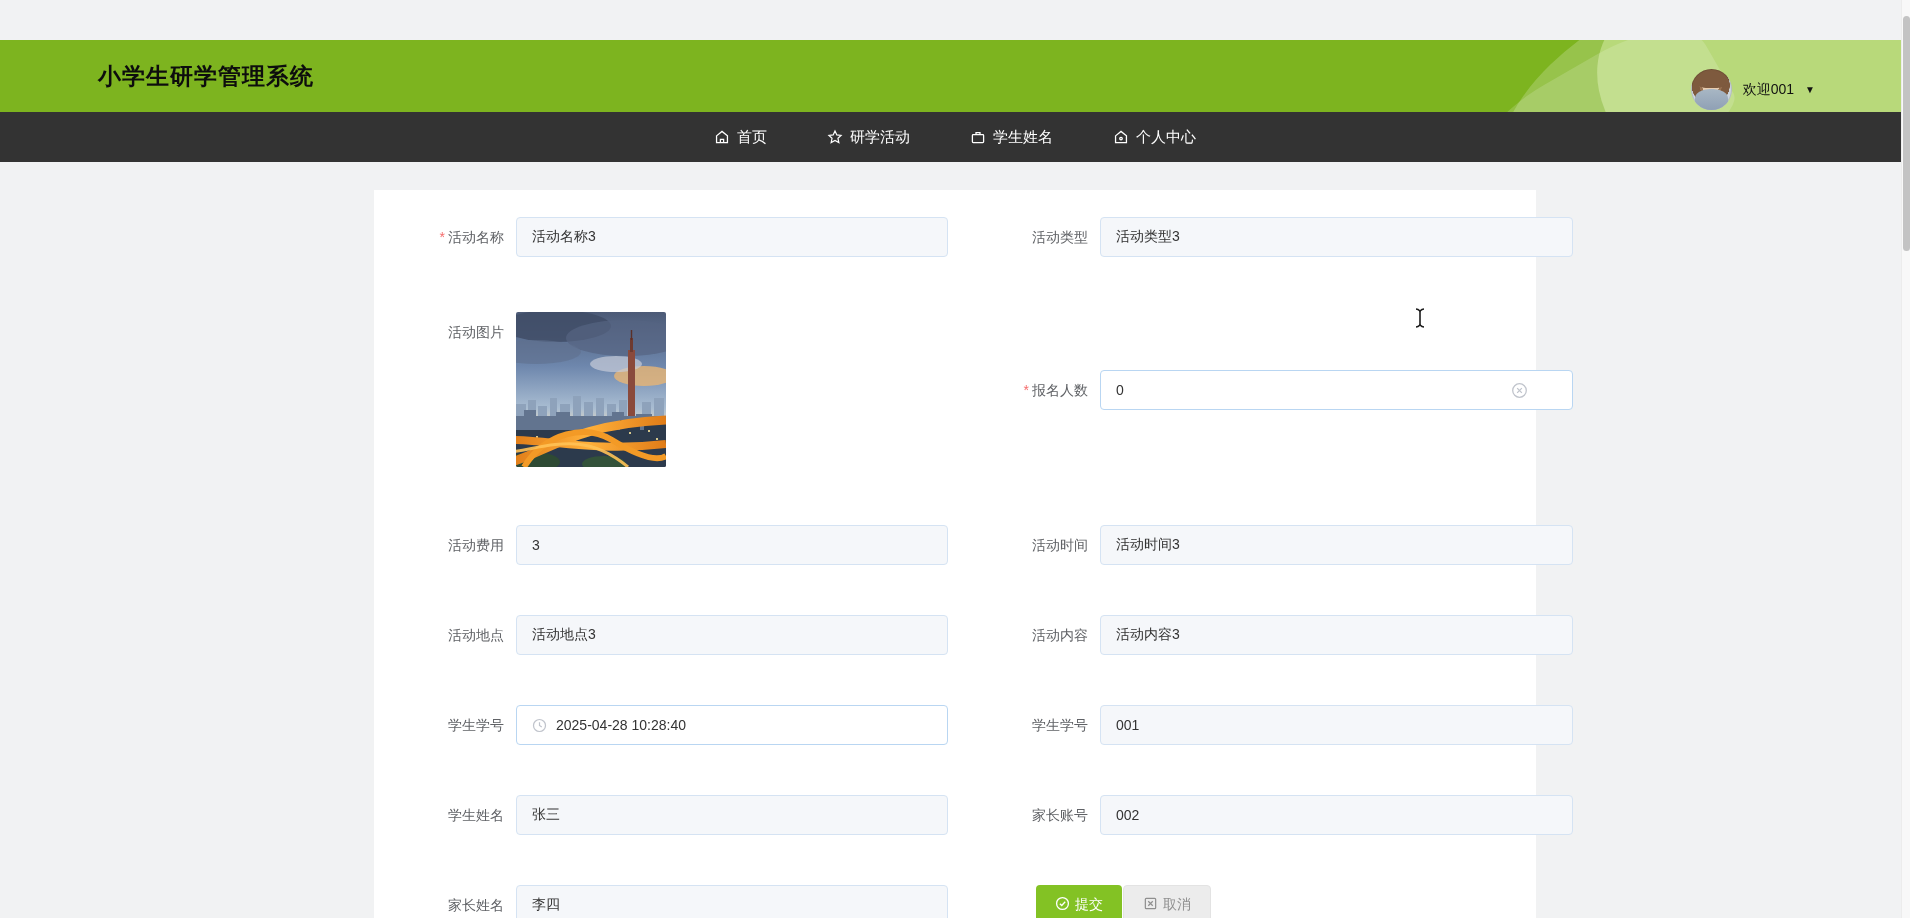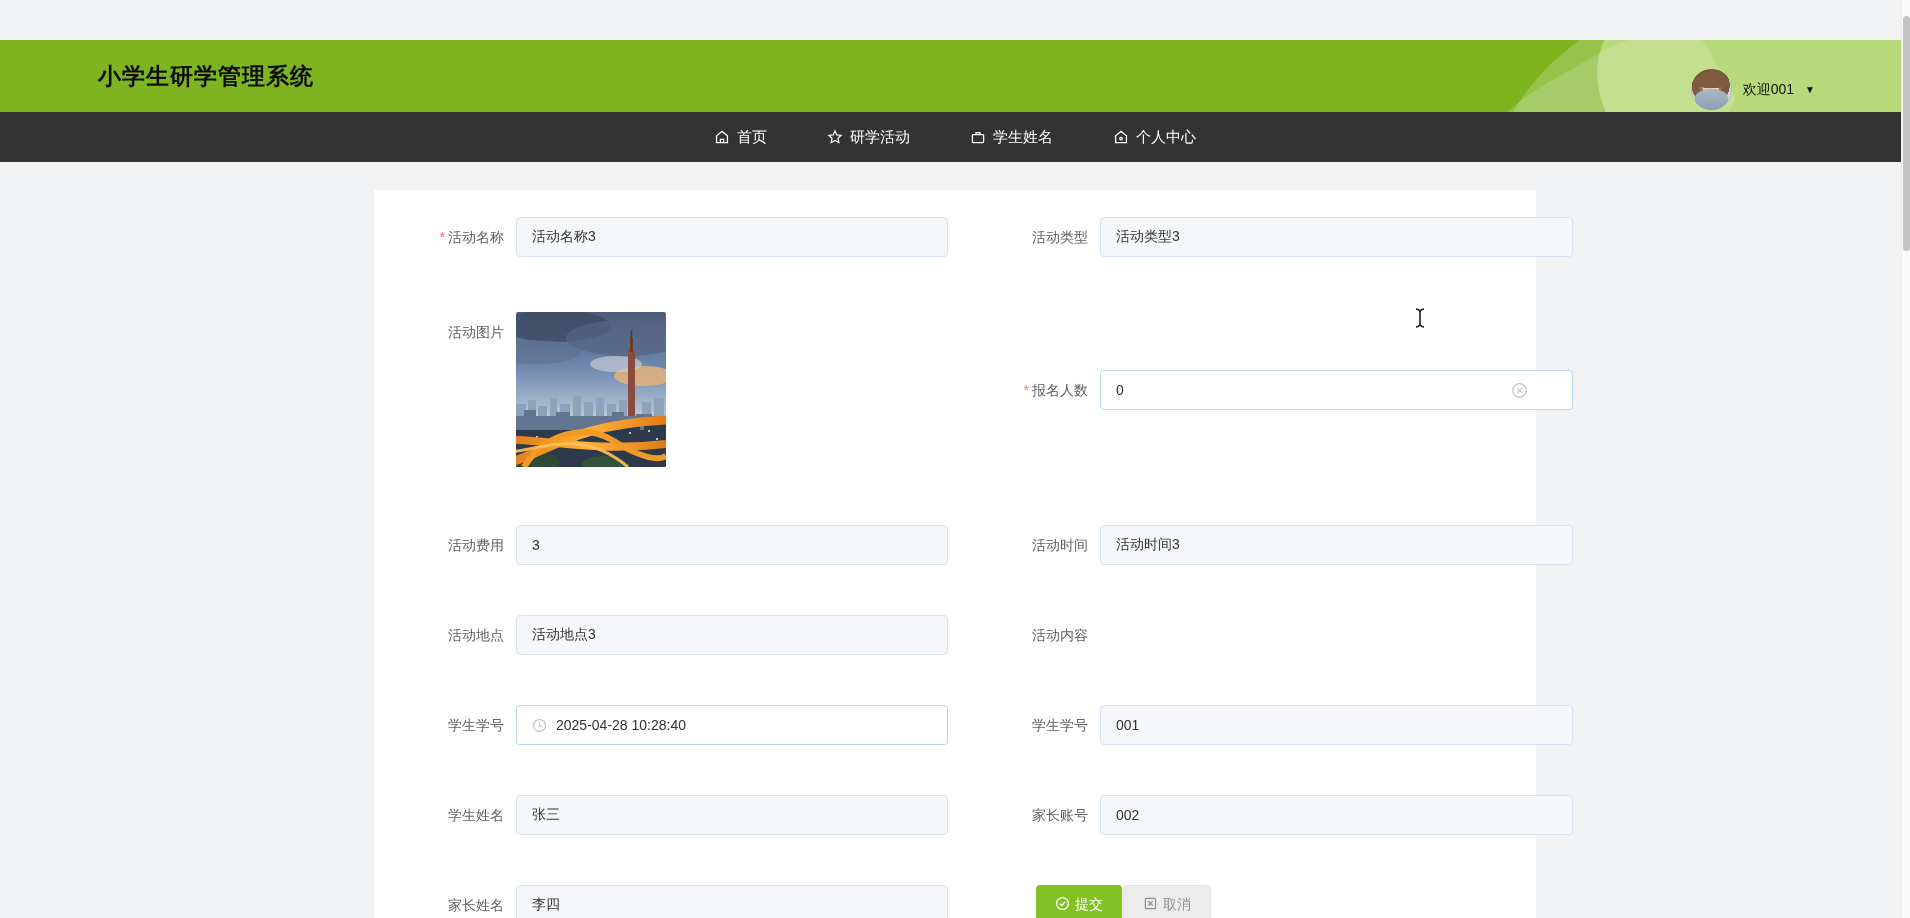--- a/index.html
+++ b/index.html
@@ -317,20 +317,23 @@
 
     <div class="frow">
       <div class="cell cell-left">
         <div class="lbl">活动地点</div>
         <div class="inp disabled">
           <span class="val">活动地点3</span>
         </div>
       </div>
       <div class="cell cell-right">
         <div class="lbl lbl-r">活动内容</div>
+        <div class="inp disabled">
+          <span class="val">活动内容3</span>
+        </div>
       </div>
     </div>
 
     <div class="frow">
       <div class="cell cell-left">
         <div class="lbl">学生学号</div>
         <div class="inp white">
           <span class="lead-icon">
             <svg width="15" height="15" viewBox="0 0 16 16" fill="none" stroke="#c0c4cc" stroke-width="1.3">
               <circle cx="8" cy="8" r="6.4"></circle>

